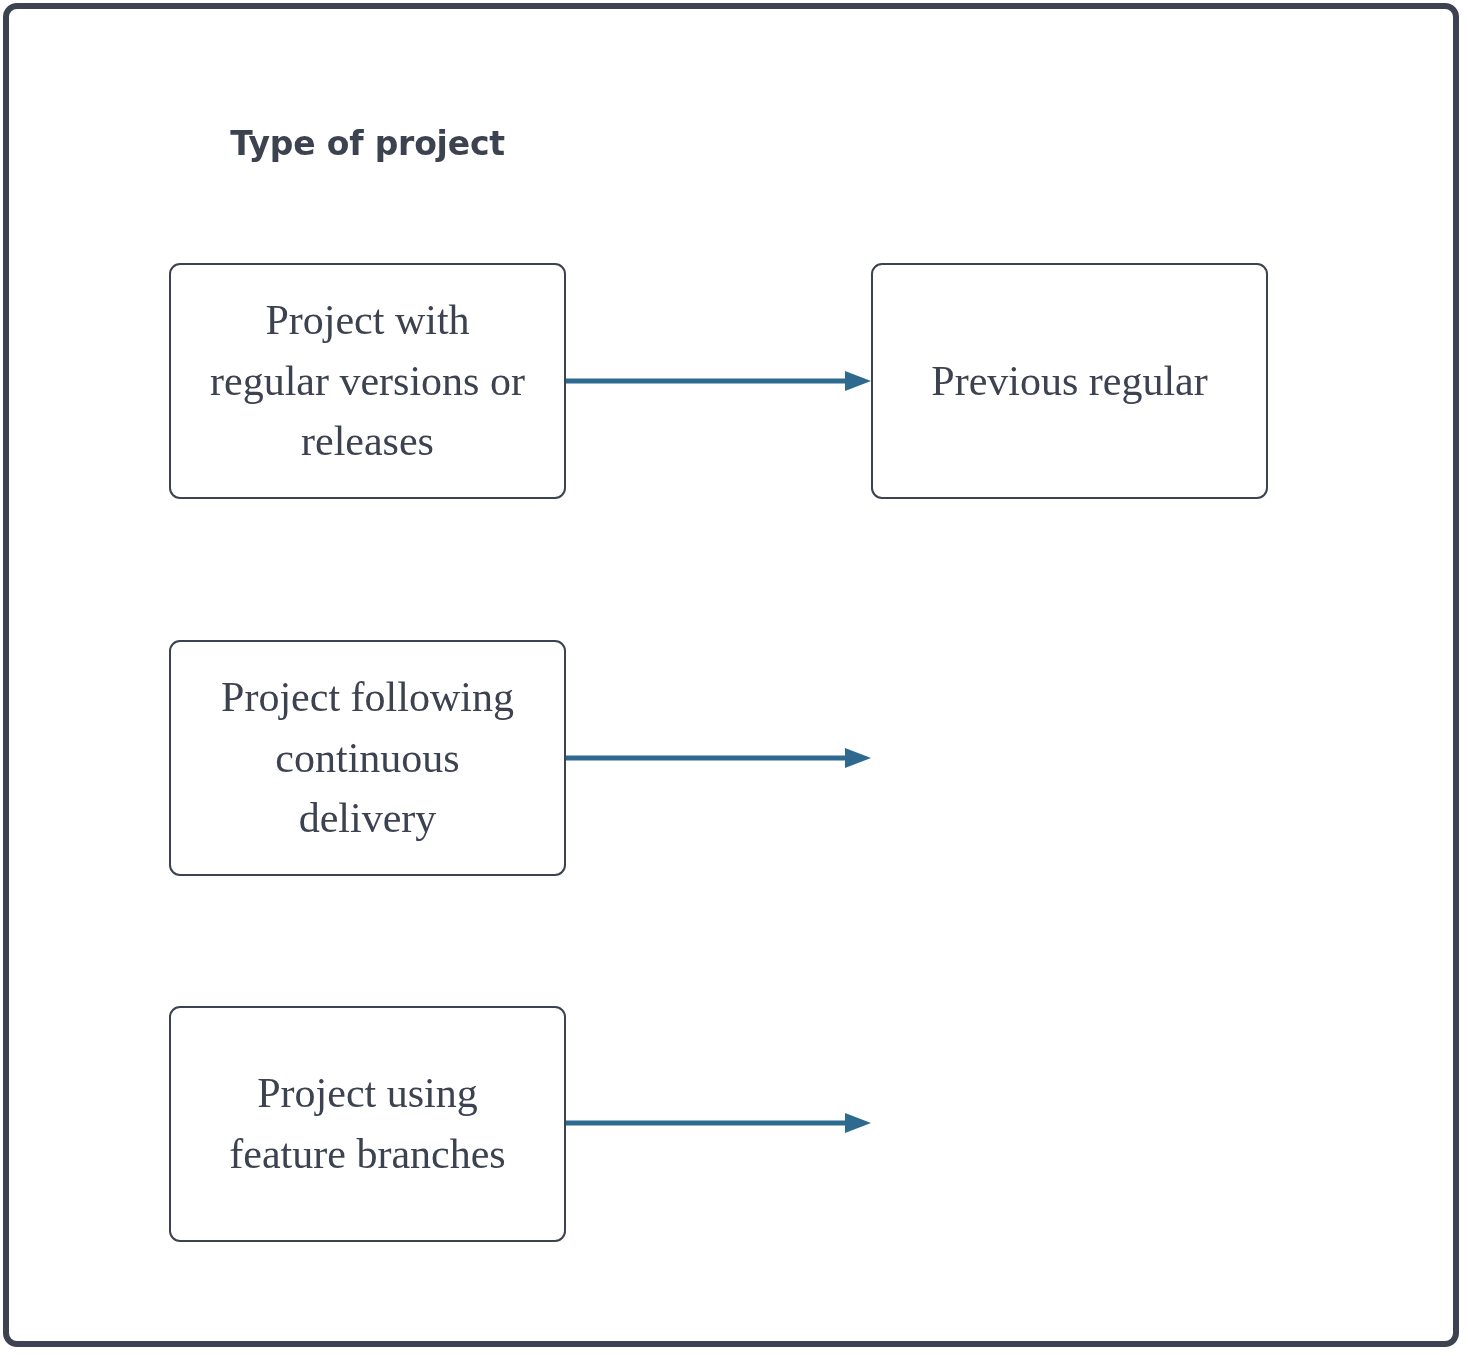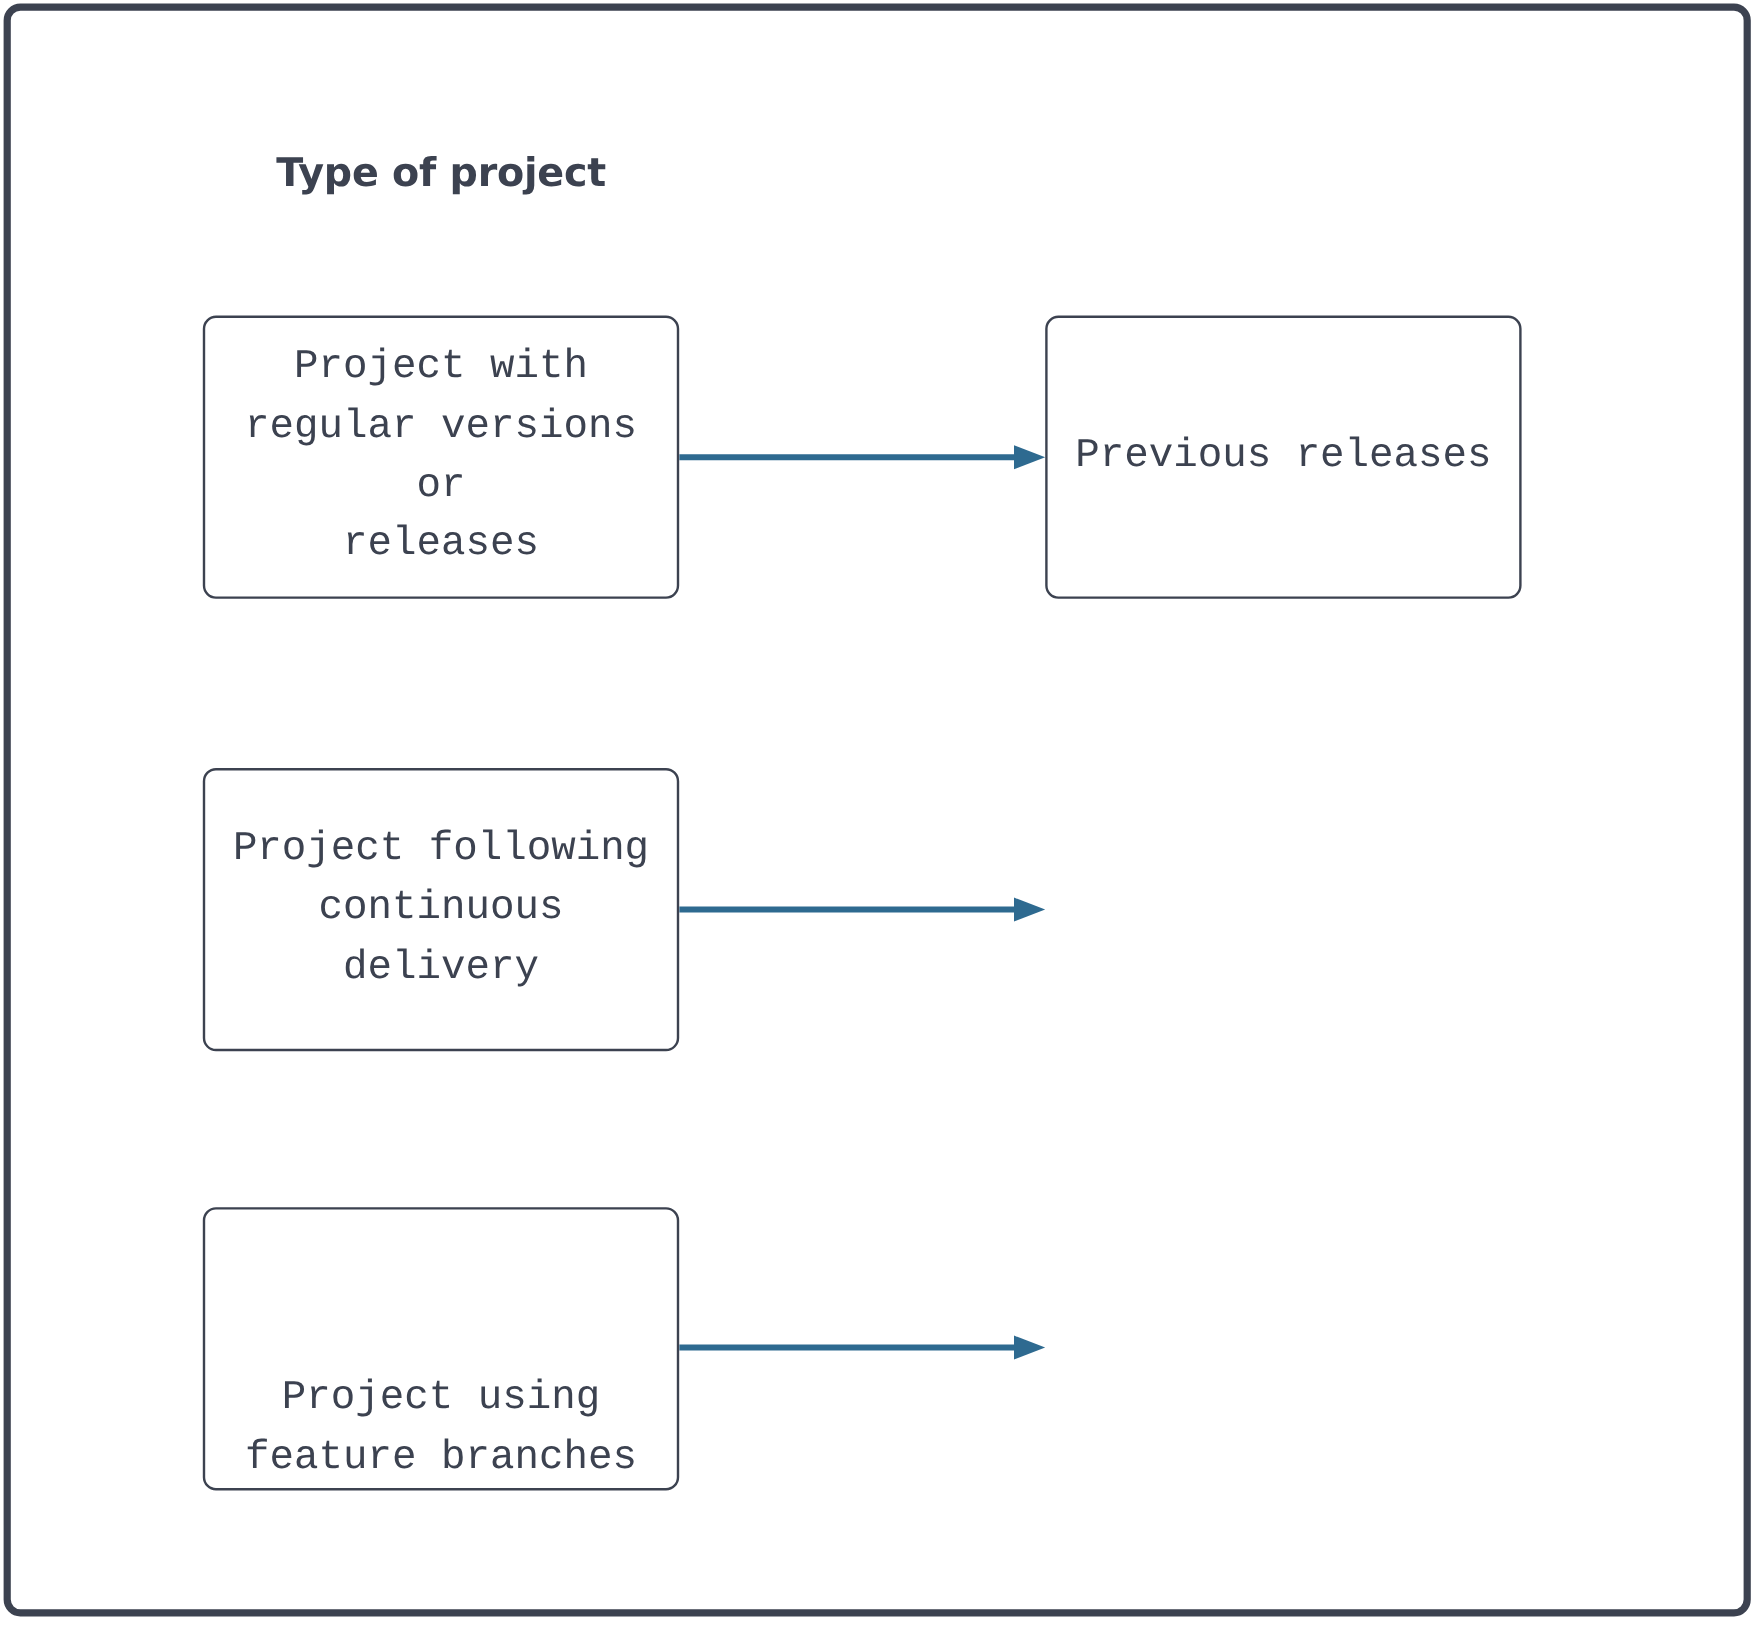--- a/index.html
+++ b/index.html
@@ -63,34 +63,34 @@
     width: 397px;
     height: 236px;
     border: 2px solid #3c4250;
     border-radius: 11px;
     background: #ffffff;
     display: flex;
     align-items: center;
     justify-content: center;
   }
   .node-label {
-    font-family: Liberation Mono, monospace;
-    font-size: 34px;
+    font-family: Liberation Serif, serif;
+    font-size: 42px;
     color: #3c4250;
     text-align: center;
     line-height: 1.45;
     padding: 0 14px;
     white-space: pre-line;
   }
 
   .node.l1 { left: 169px; top: 263px; }
   .node.r1 { left: 871px; top: 263px; }
   .node.l2 { left: 169px; top: 640px; justify-content: center; }
   .node.r2 { left: 871px; top: 640px; }
-  .node.l3 { left: 169px; top: 1006px; align-items: flex-end; }
+  .node.l3 { left: 169px; top: 1006px; }
   .node.r3 { left: 871px; top: 1006px; }
 
   
   .arrow {
     position: absolute;
     left: 566px;
     width: 307px;
     height: 24px;
   }
   .arrow.a1 { top: 369px; }
@@ -115,21 +115,21 @@
   </div>
 
   <div class="arrow a1">
     <svg width="307" height="24" viewBox="0 0 307 24" xmlns="http://www.w3.org/2000/svg">
       <line x1="0" y1="12" x2="283" y2="12" stroke="#2e6a90" stroke-width="5"></line>
       <polygon points="279,2 305,12 279,22" fill="#2e6a90"></polygon>
     </svg>
   </div>
 
   <div class="node r1">
-    <span class="node-label">Previous releases</span>
+    <span class="node-label">Previous regular</span>
   </div>
 
   <div class="node l2">
     <span class="node-label">Project following
 continuous
 delivery</span>
   </div>
 
   <div class="arrow a2">
     <svg width="307" height="24" viewBox="0 0 307 24" xmlns="http://www.w3.org/2000/svg">

